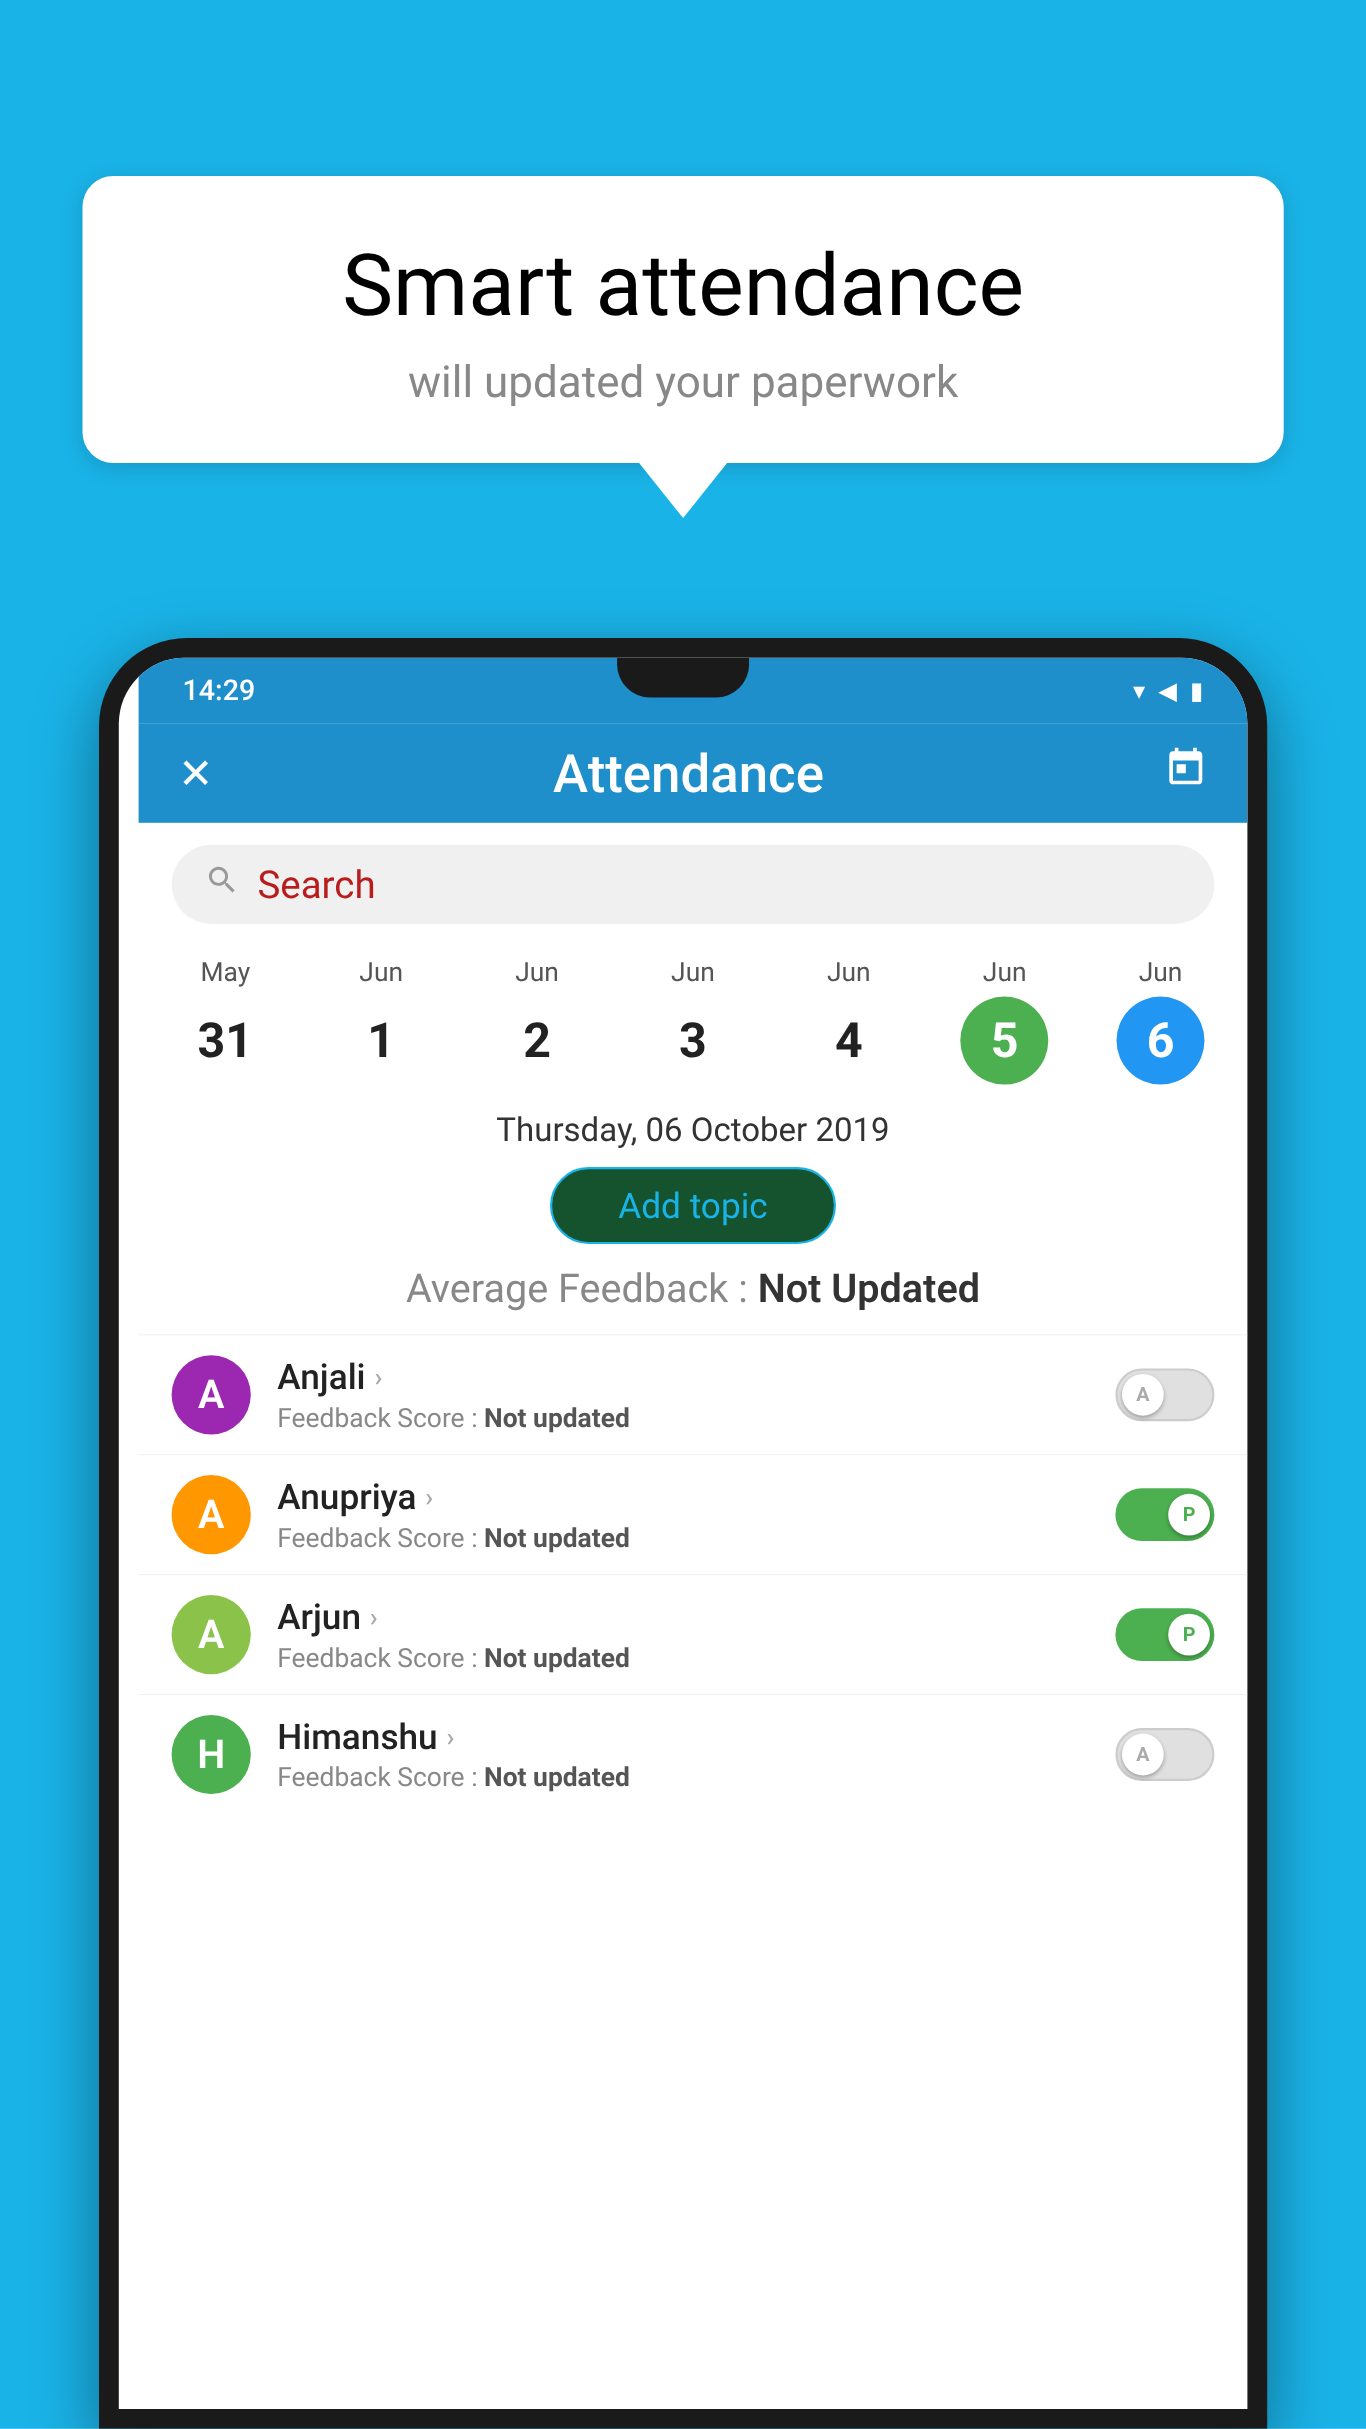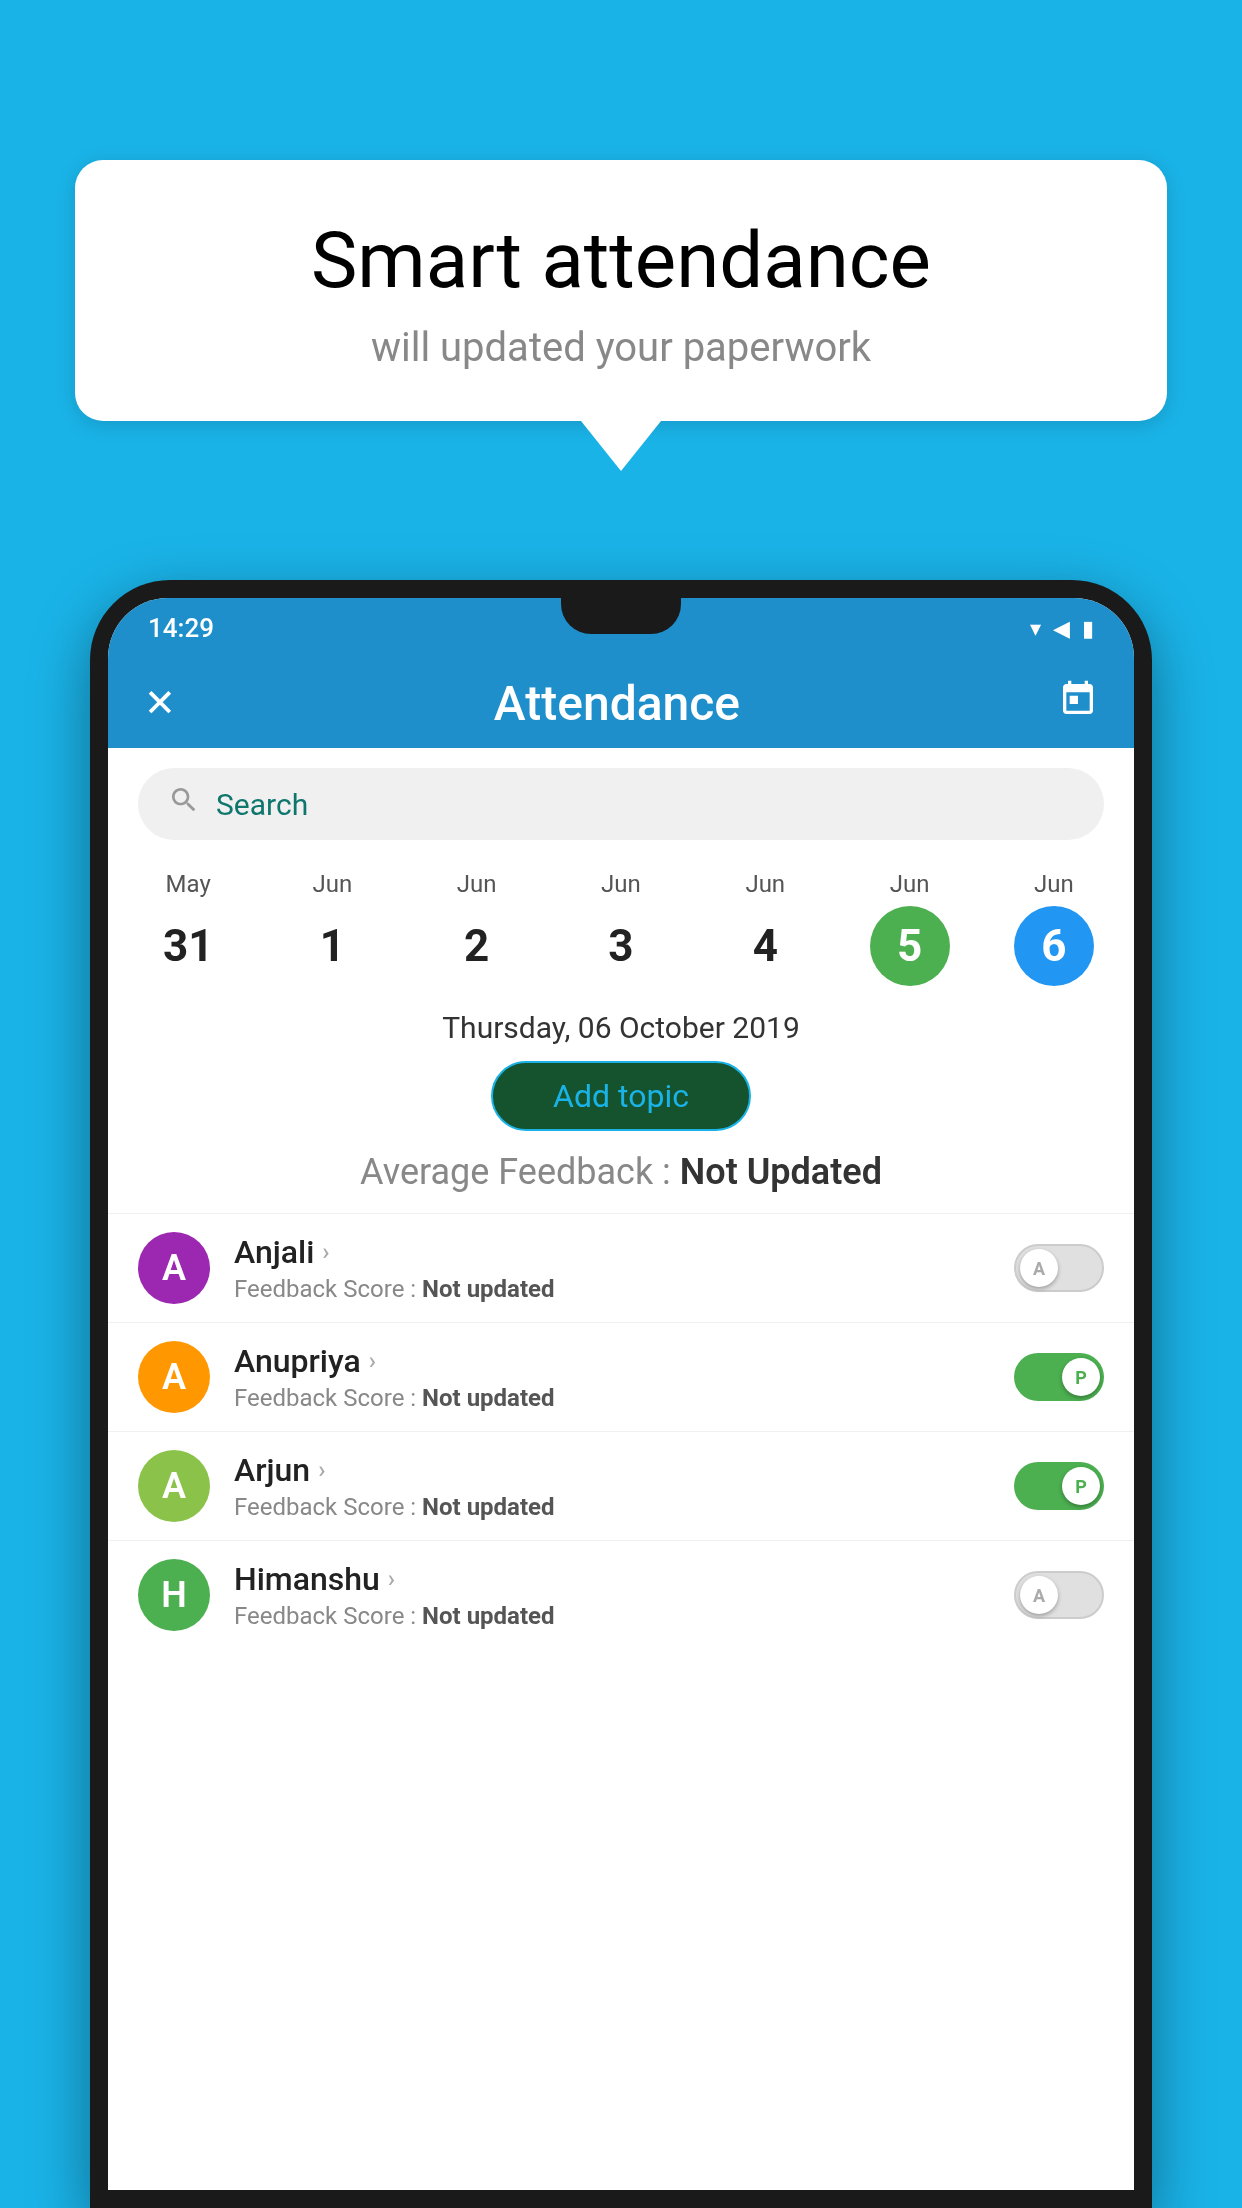--- a/index.html
+++ b/index.html
@@ -63,20 +63,21 @@
       padding: 18px;
       box-shadow: 0 20px 60px rgba(0,0,0,0.4);
     }
 
     .phone-screen {
       background: white;
       border-radius: 60px 60px 0 0;
       overflow: hidden;
       height: 100%;
       position: relative;
+      padding-left: 18px;
     }
 
     
     .notch {
       position: absolute;
       top: 0;
       left: 50%;
       transform: translateX(-50%);
       width: 120px;
       height: 36px;
@@ -146,22 +147,22 @@
       padding: 0 30px;
       gap: 16px;
     }
 
     .search-icon {
       color: #888;
       font-size: 32px;
     }
 
     .search-text {
-      color: #0f766e;
-      font-size: 30px;
+      color: #b91c1c;
+      font-size: 35px;
     }
 
     
     .calendar-row {
       display: flex;
       justify-content: space-around;
       align-items: flex-end;
       padding: 10px 20px 0;
       gap: 24px;
     }

